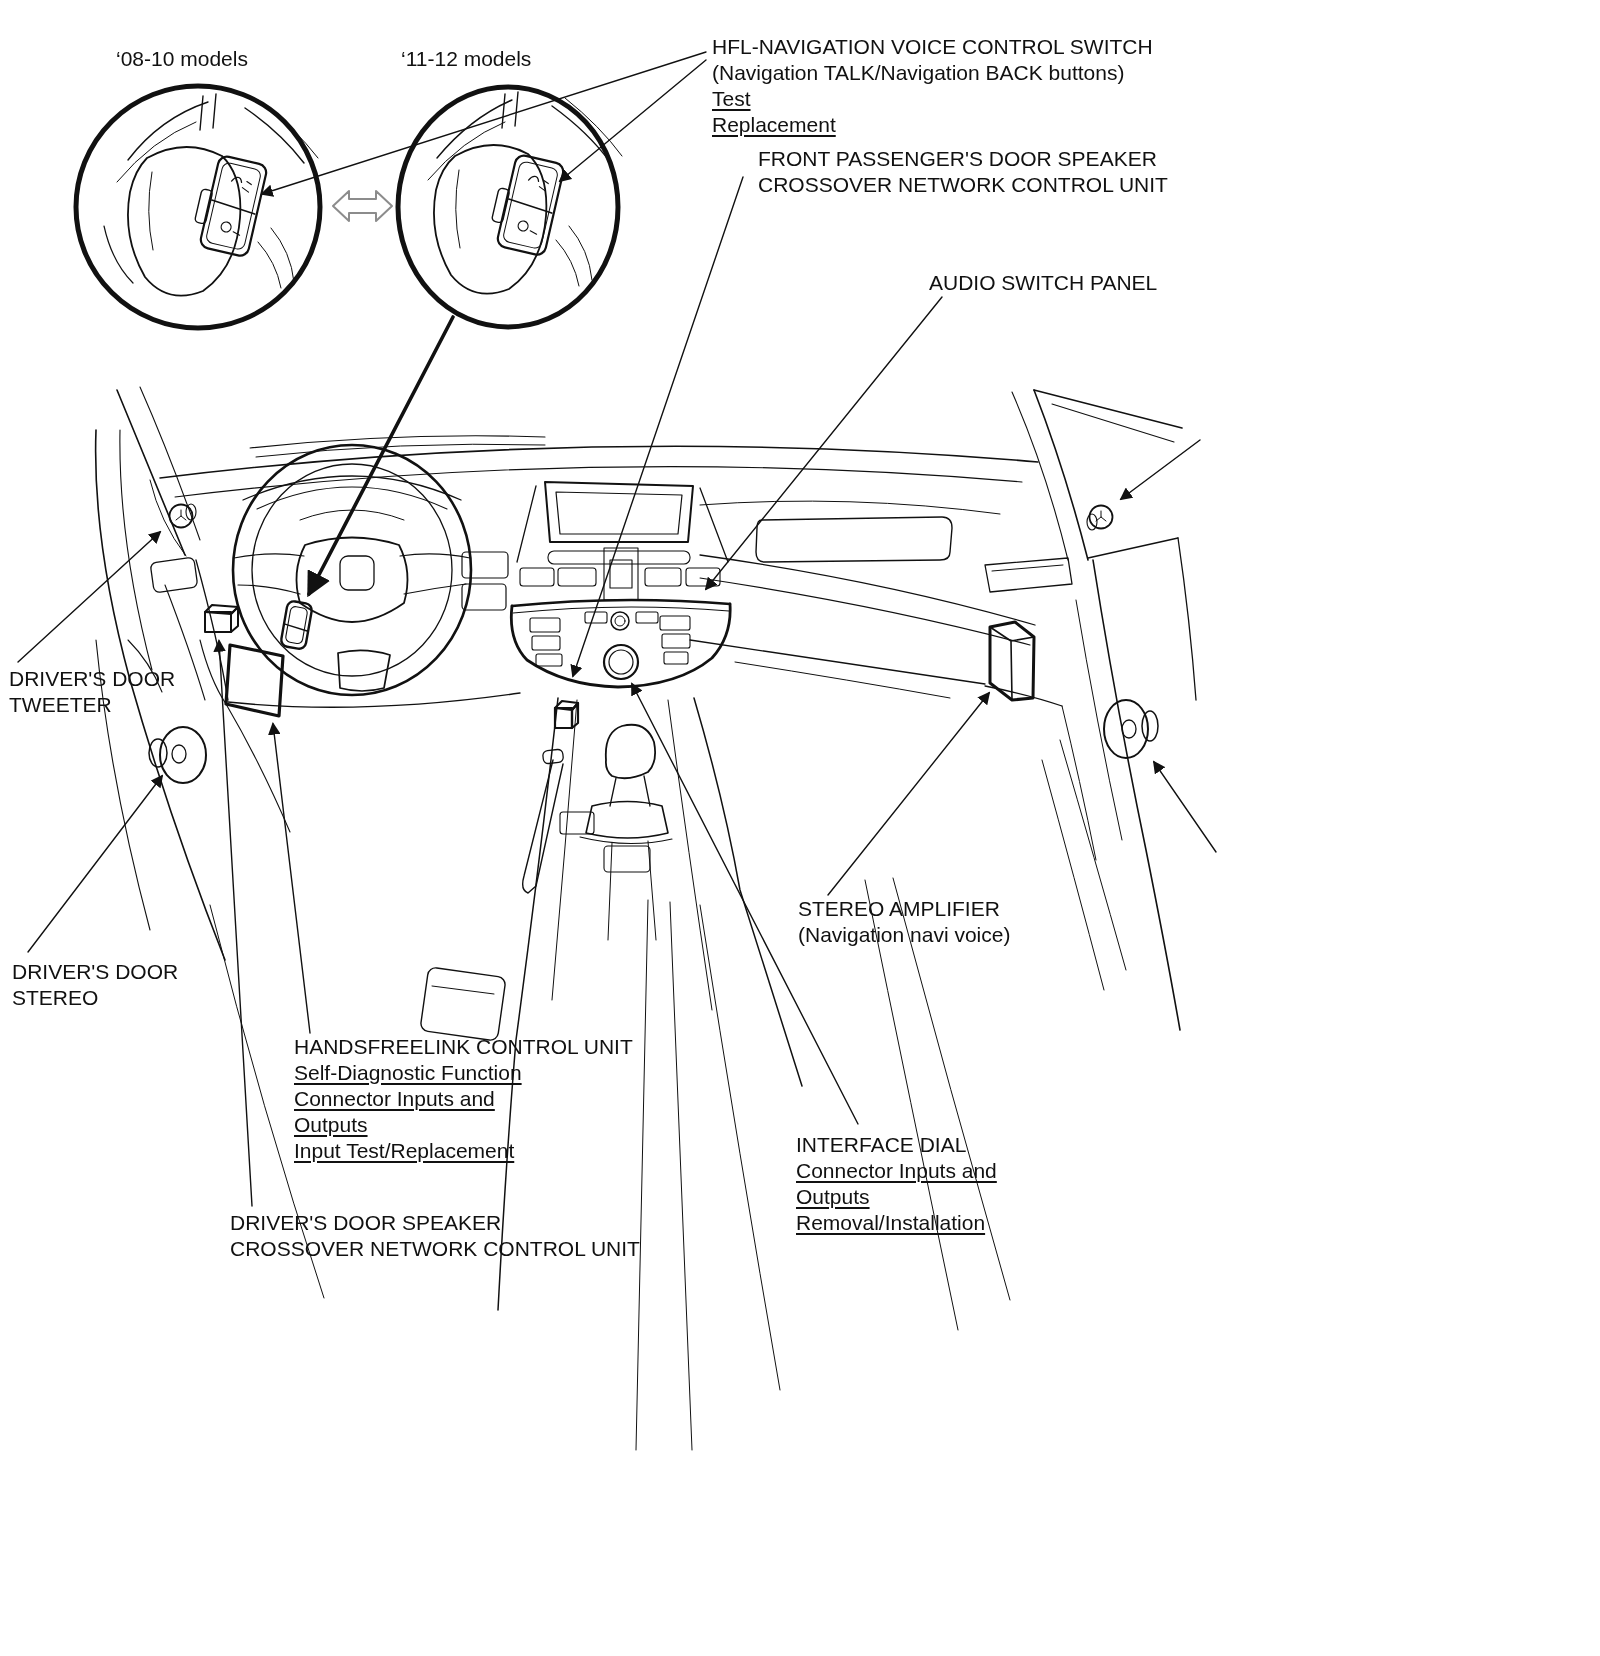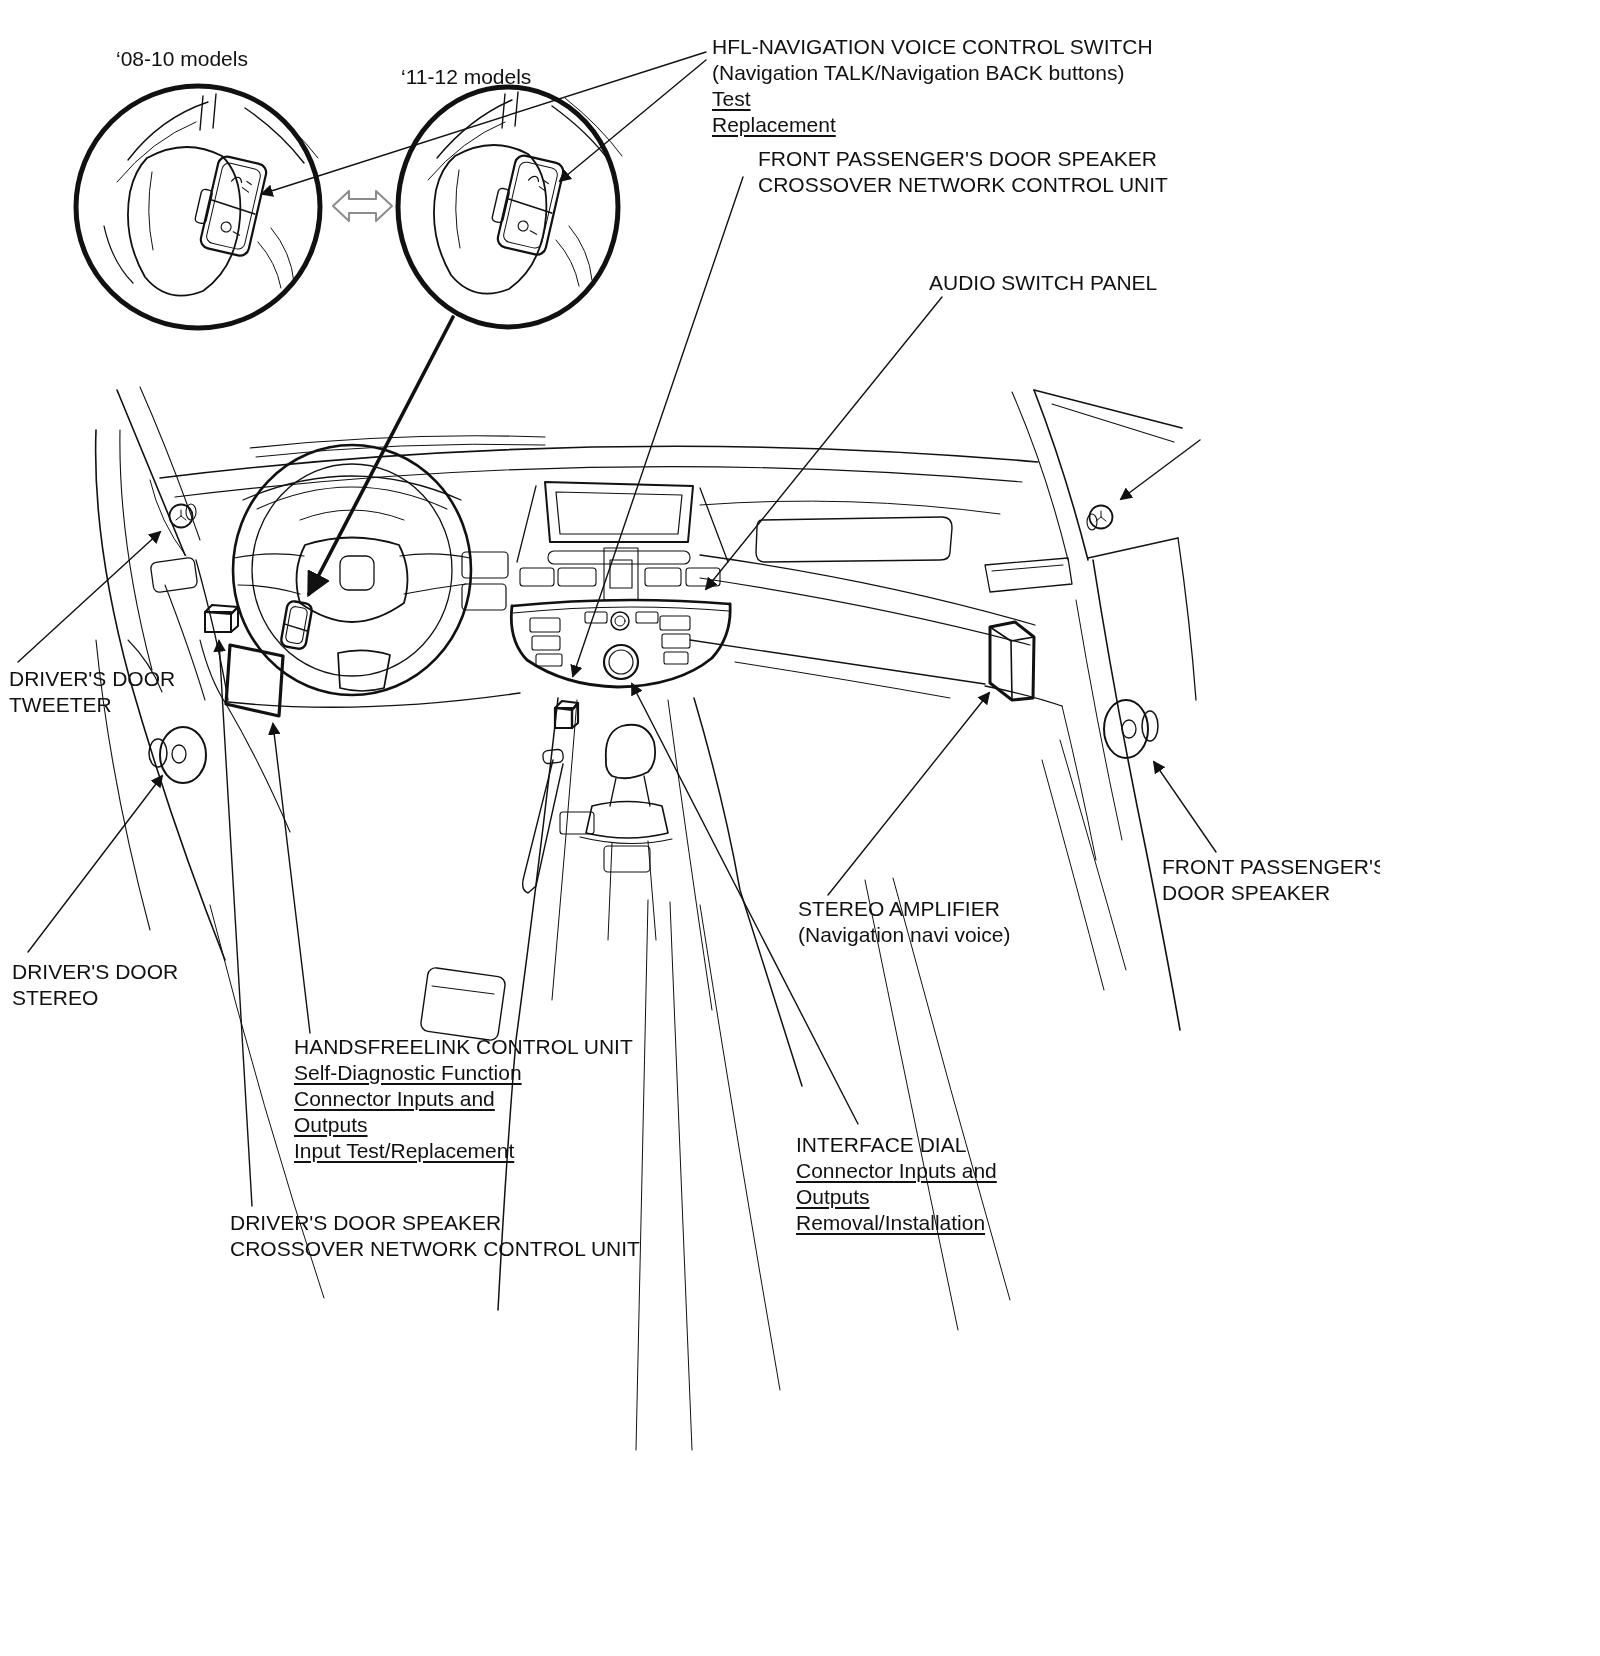--- a/index.html
+++ b/index.html
@@ -280,21 +280,21 @@
     <path d="M18 662 L160 532" marker-end="url(#ah)"></path>
     <path d="M28 952 L162 776" marker-end="url(#ah)"></path>
     <path d="M828 895 L989 693" marker-end="url(#ah)"></path>
     <path d="M858 1124 L632 684" marker-end="url(#ah)"></path>
     <path d="M310 1033 L273 724" marker-end="url(#ah)"></path>
     <path d="M252 1206 L219 641" marker-end="url(#ah)"></path>
   </g>
 </svg>
 
 <div class="label" style="left:116px;top:46px;">‘08-10 models</div>
-<div class="label" style="left:401px;top:46px;margin-top:18px;">‘11-12 models</div>
+<div class="label" style="left:401px;top:46px;">‘11-12 models</div>
 
 <div class="label" style="left:712px;top:34px;">
   <div>HFL-NAVIGATION VOICE CONTROL SWITCH</div>
   <div>(Navigation TALK/Navigation BACK buttons)</div>
   <div><span class="link">Test</span></div>
   <div><span class="link">Replacement</span></div>
 </div>
 
 <div class="label" style="left:758px;top:146px;">
   <div>FRONT PASSENGER'S DOOR SPEAKER</div>
@@ -332,18 +332,14 @@
   <div>(Navigation navi voice)</div>
 </div>
 
 <div class="label" style="left:796px;top:1132px;">
   <div>INTERFACE DIAL</div>
   <div><span class="link">Connector Inputs and</span></div>
   <div><span class="link">Outputs</span></div>
   <div><span class="link">Removal/Installation</span></div>
 </div>
 
-<div class="label" style="left:1162px;top:854px;">
-  <div>FRONT PASSENGER'S</div>
-  <div>DOOR SPEAKER</div>
-</div>
 
 </div>
 
 </body></html>

